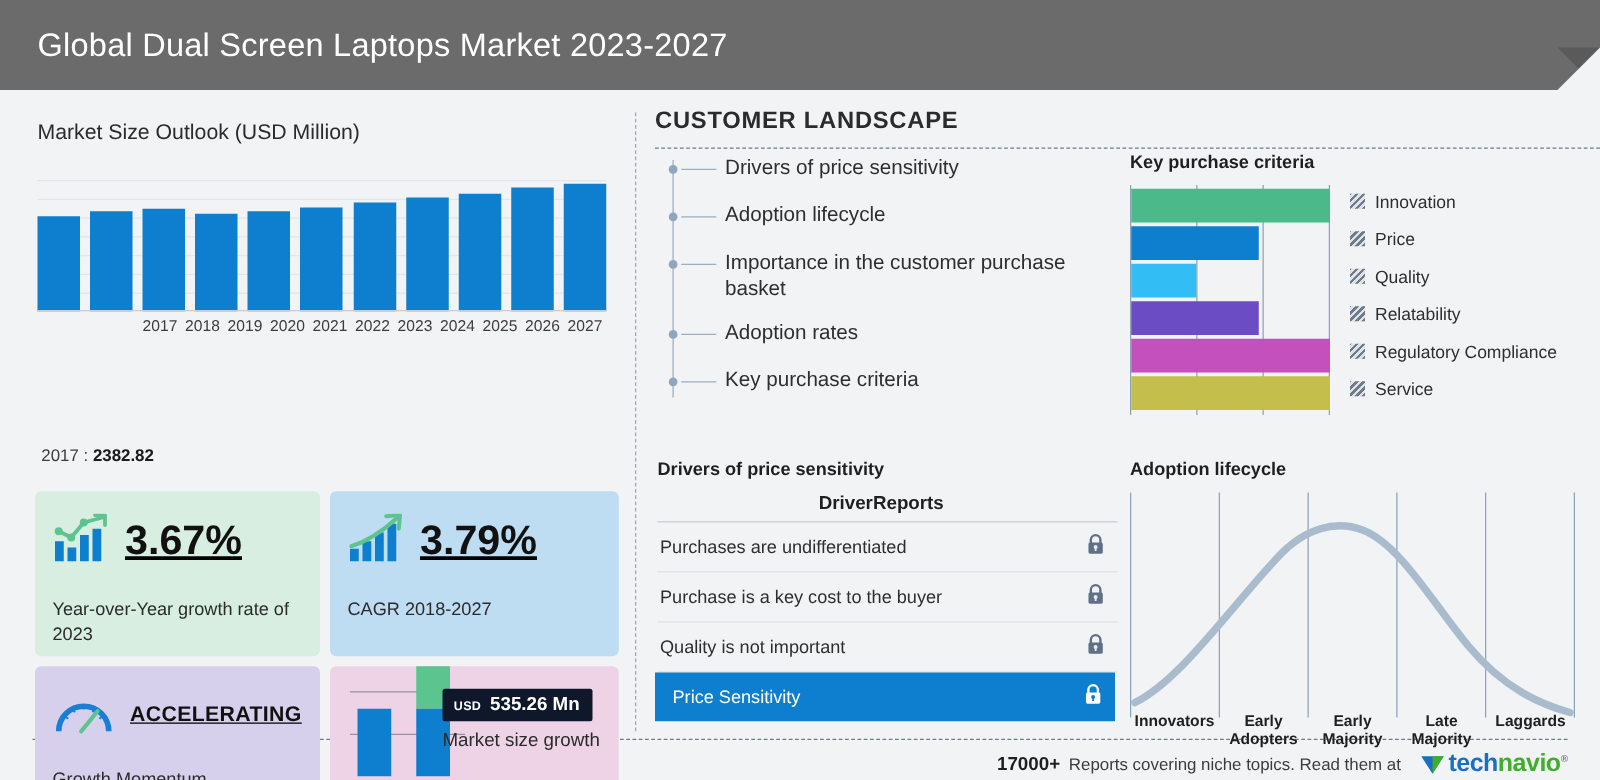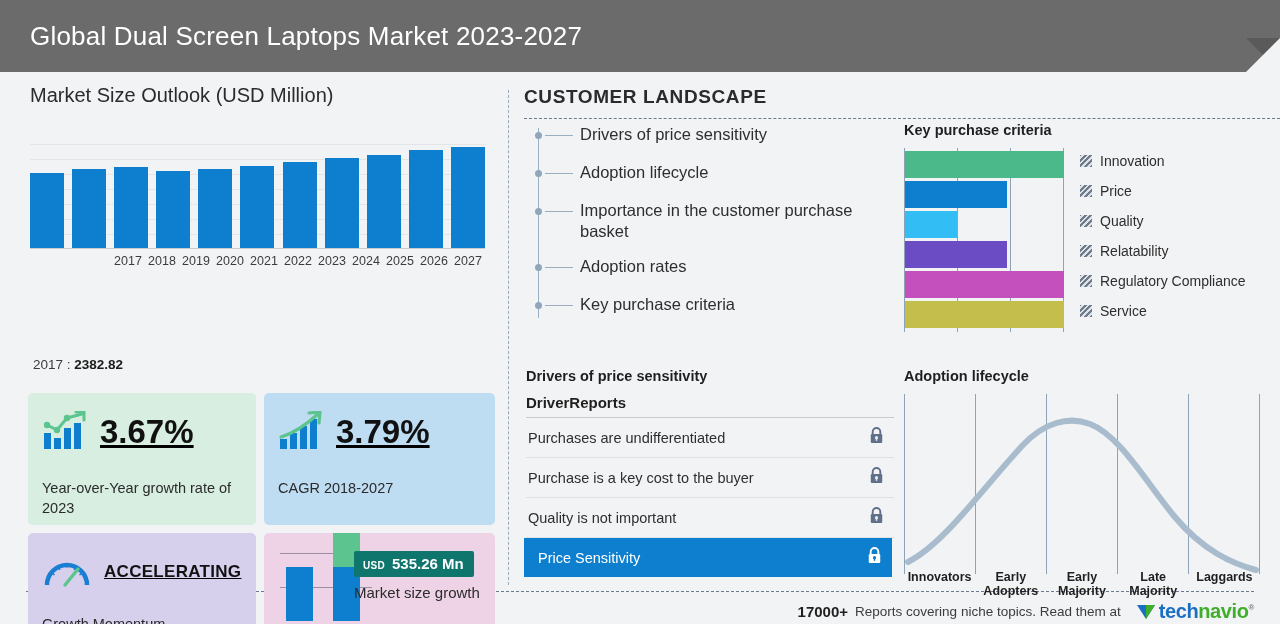--- a/index.html
+++ b/index.html
@@ -68,22 +68,22 @@
   }
 
   
   .left-panel {
     position: absolute;
     left: 0; top: 0;
     width: 508px; height: 552px;
   }
   .panel-title {
     position: absolute;
-    left: 30px; top: 12px;
-    font-size: 20px;
+    left: 30px; top: 24px;
+    font-size: 17px;
     color: #2b2b2b;
     font-weight: 400;
     white-space: nowrap;
   }
 
   
   .barchart {
     position: absolute;
     left: 30px; top: 72px;
     width: 455px; height: 105px;
@@ -195,21 +195,21 @@
     width: 27px;
     display: flex;
     flex-direction: column;
     justify-content: flex-end;
   }
   .mini-seg-blue { background: #0d7fce; width: 100%; }
   .mini-seg-green { background: #5cc48e; width: 100%; }
   .usd-badge {
     position: absolute;
     left: 90px; top: 18px;
-    background: #0f766e;
+    background: #0f172a;
     color: #fff;
     border-radius: 2px;
     padding: 4px 10px 5px 9px;
     display: flex;
     align-items: baseline;
     gap: 7px;
     white-space: nowrap;
   }
   .usd-badge .usd-unit { font-size: 10px; font-weight: bold; letter-spacing: 0.3px; }
   .usd-badge .usd-val { font-size: 15px; font-weight: bold; }
@@ -345,21 +345,21 @@
     left: 18px; top: 296px;
     width: 370px;
   }
   .dr-table {
     position: absolute;
     left: 0; top: 26px;
     width: 368px;
   }
   .dr-head {
     display: flex;
-    justify-content: flex-start;
+    justify-content: center;
     align-items: center;
     padding: 0 10px 6px 0;
     border-bottom: 1px solid #c9ccd1;
   }
   .dr-head span {
     font-size: 15px;
     font-weight: bold;
     color: #1f1f1f;
   }
   .dr-row {

